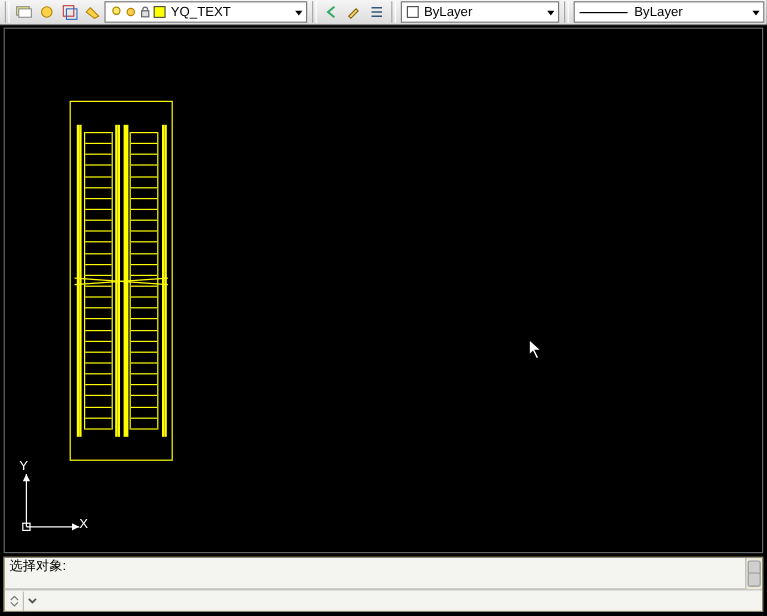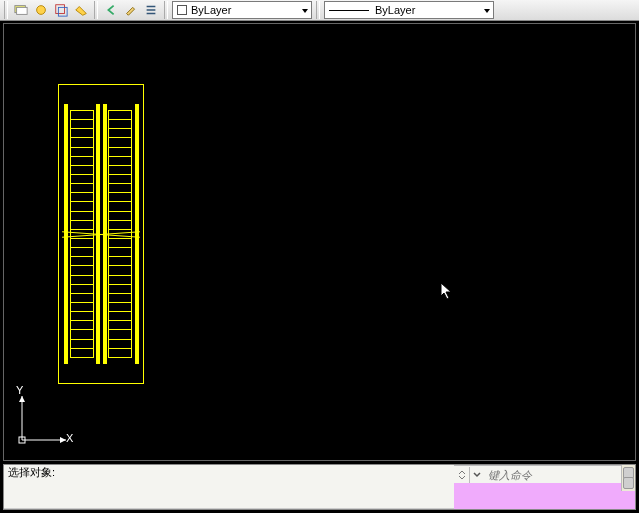--- a/index.html
+++ b/index.html
@@ -69,23 +69,23 @@
   .diag::before { transform: rotate(4deg); }
   .diag::after  { transform: rotate(-4deg); }
 
   
   .cursor { position:absolute; left:436px; top:258px; color:#fff; }
   .cursor svg { width:14px; height:18px; }
 
   
   .cmdarea {
     position:absolute; left:3px; right:3px; bottom:3px; height:46px;
-    background:#f0abfc; border:1px solid #888;
+    background:#eab308; border:1px solid #888;
     font-size:11px; color:#000;
-    display:flex; flex-direction:row;
+    display:flex; flex-direction:column;
   }
   .cmd-history {
     flex:1; padding:1px 4px; background:#f4f4f0;
     border-bottom:1px solid #ccc; line-height:13px; overflow:hidden;
   }
   .cmd-row {
     display:flex; align-items:center; height:18px; background:#f4f4f0;
     border-top:1px solid #bbb;
   }
   .cmd-handle {
@@ -124,20 +124,34 @@
         <rect x="2" y="2" width="10" height="10" fill="none" stroke="#c03030"></rect>
         <rect x="5" y="5" width="10" height="10" fill="none" stroke="#3060c0"></rect>
       </svg>
   </div>
   <div class="tb-btn">
     <svg viewBox="0 0 16 16">
         <path d="M2 8 6 4 14 12 10 14z" fill="#ffd24a" stroke="#b08000"></path>
       </svg>
   </div>
 
+  <div class="dropdown dd-layer">
+    <svg width="10" height="10" style="margin-right:2px">
+        <circle cx="5" cy="4" r="3" fill="#ffe96b" stroke="#b08000"></circle>
+      </svg>
+    <svg width="10" height="10" style="margin-right:2px">
+        <circle cx="5" cy="5" r="3" fill="#ffd24a" stroke="#b08000"></circle>
+      </svg>
+    <svg width="10" height="10" style="margin-right:2px">
+        <rect x="2" y="4" width="6" height="5" fill="#e0e0e0" stroke="#666"></rect>
+        <path d="M3 4v-1a2 2 0 0 1 4 0v1" fill="none" stroke="#666"></path>
+      </svg>
+    <span class="swatch" style="background:#ffff00"></span>
+    <span>YQ_TEXT</span>
+  </div>
 
   <div class="tb-divider"></div>
 
   <div class="tb-btn">
     <svg viewBox="0 0 16 16">
         <path d="M11 3 5 8l6 5" fill="none" stroke="#3a6" stroke-width="2"></path>
       </svg>
   </div>
   <div class="tb-btn">
     <svg viewBox="0 0 16 16">
@@ -270,19 +284,18 @@
     <div class="cmd-handle">
       <svg width="10" height="10">
           <path d="M2 4 5 1 8 4M2 6 5 9 8 6" fill="none" stroke="#777"></path>
         </svg>
     </div>
     <div class="cmd-arrow">
       <svg width="8" height="10">
           <path d="M1 3 4 6 7 3" fill="none" stroke="#555" stroke-width="1.5"></path>
         </svg>
     </div>
-    <input class="cmd-input" placeholder="键入命令" style="">
   </div>
   <div class="scroll-thumb">
     <div class="nub"></div>
     <div class="down"></div>
   </div>
 </div>
 
 </body></html>

